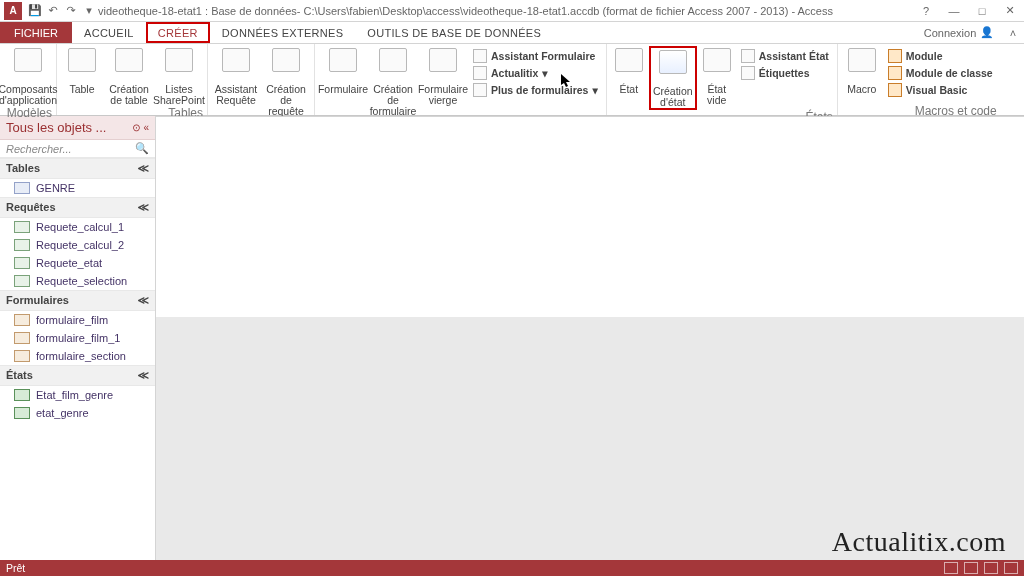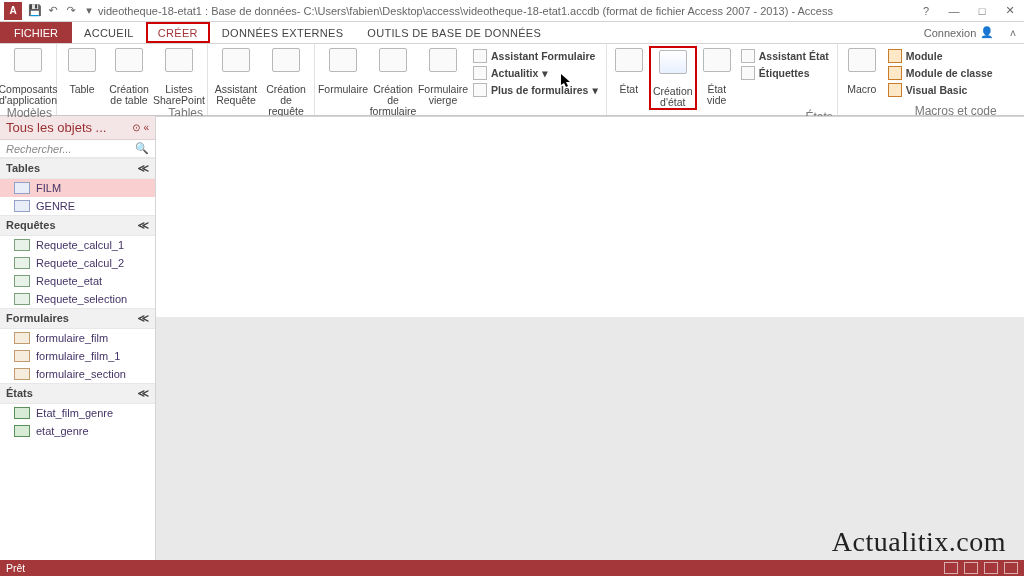--- a/index.html
+++ b/index.html
@@ -232,24 +232,20 @@
     </div>
     <div class="nav-search">
       <span>Rechercher...</span>
       <span class="mag">🔍</span>
     </div>
 
     <div class="nav-group-title">
         <span>Tables</span>
         <span>≪</span>
       </div>
-    <div class="nav-item selected">
-        <div class="oi"></div>
-        <span>FILM</span>
-      </div>
     <div class="nav-item">
         <div class="oi"></div>
         <span>GENRE</span>
       </div>
 
     <div class="nav-group-title">
         <span>Requêtes</span>
         <span>≪</span>
       </div>
     <div class="nav-item query">

